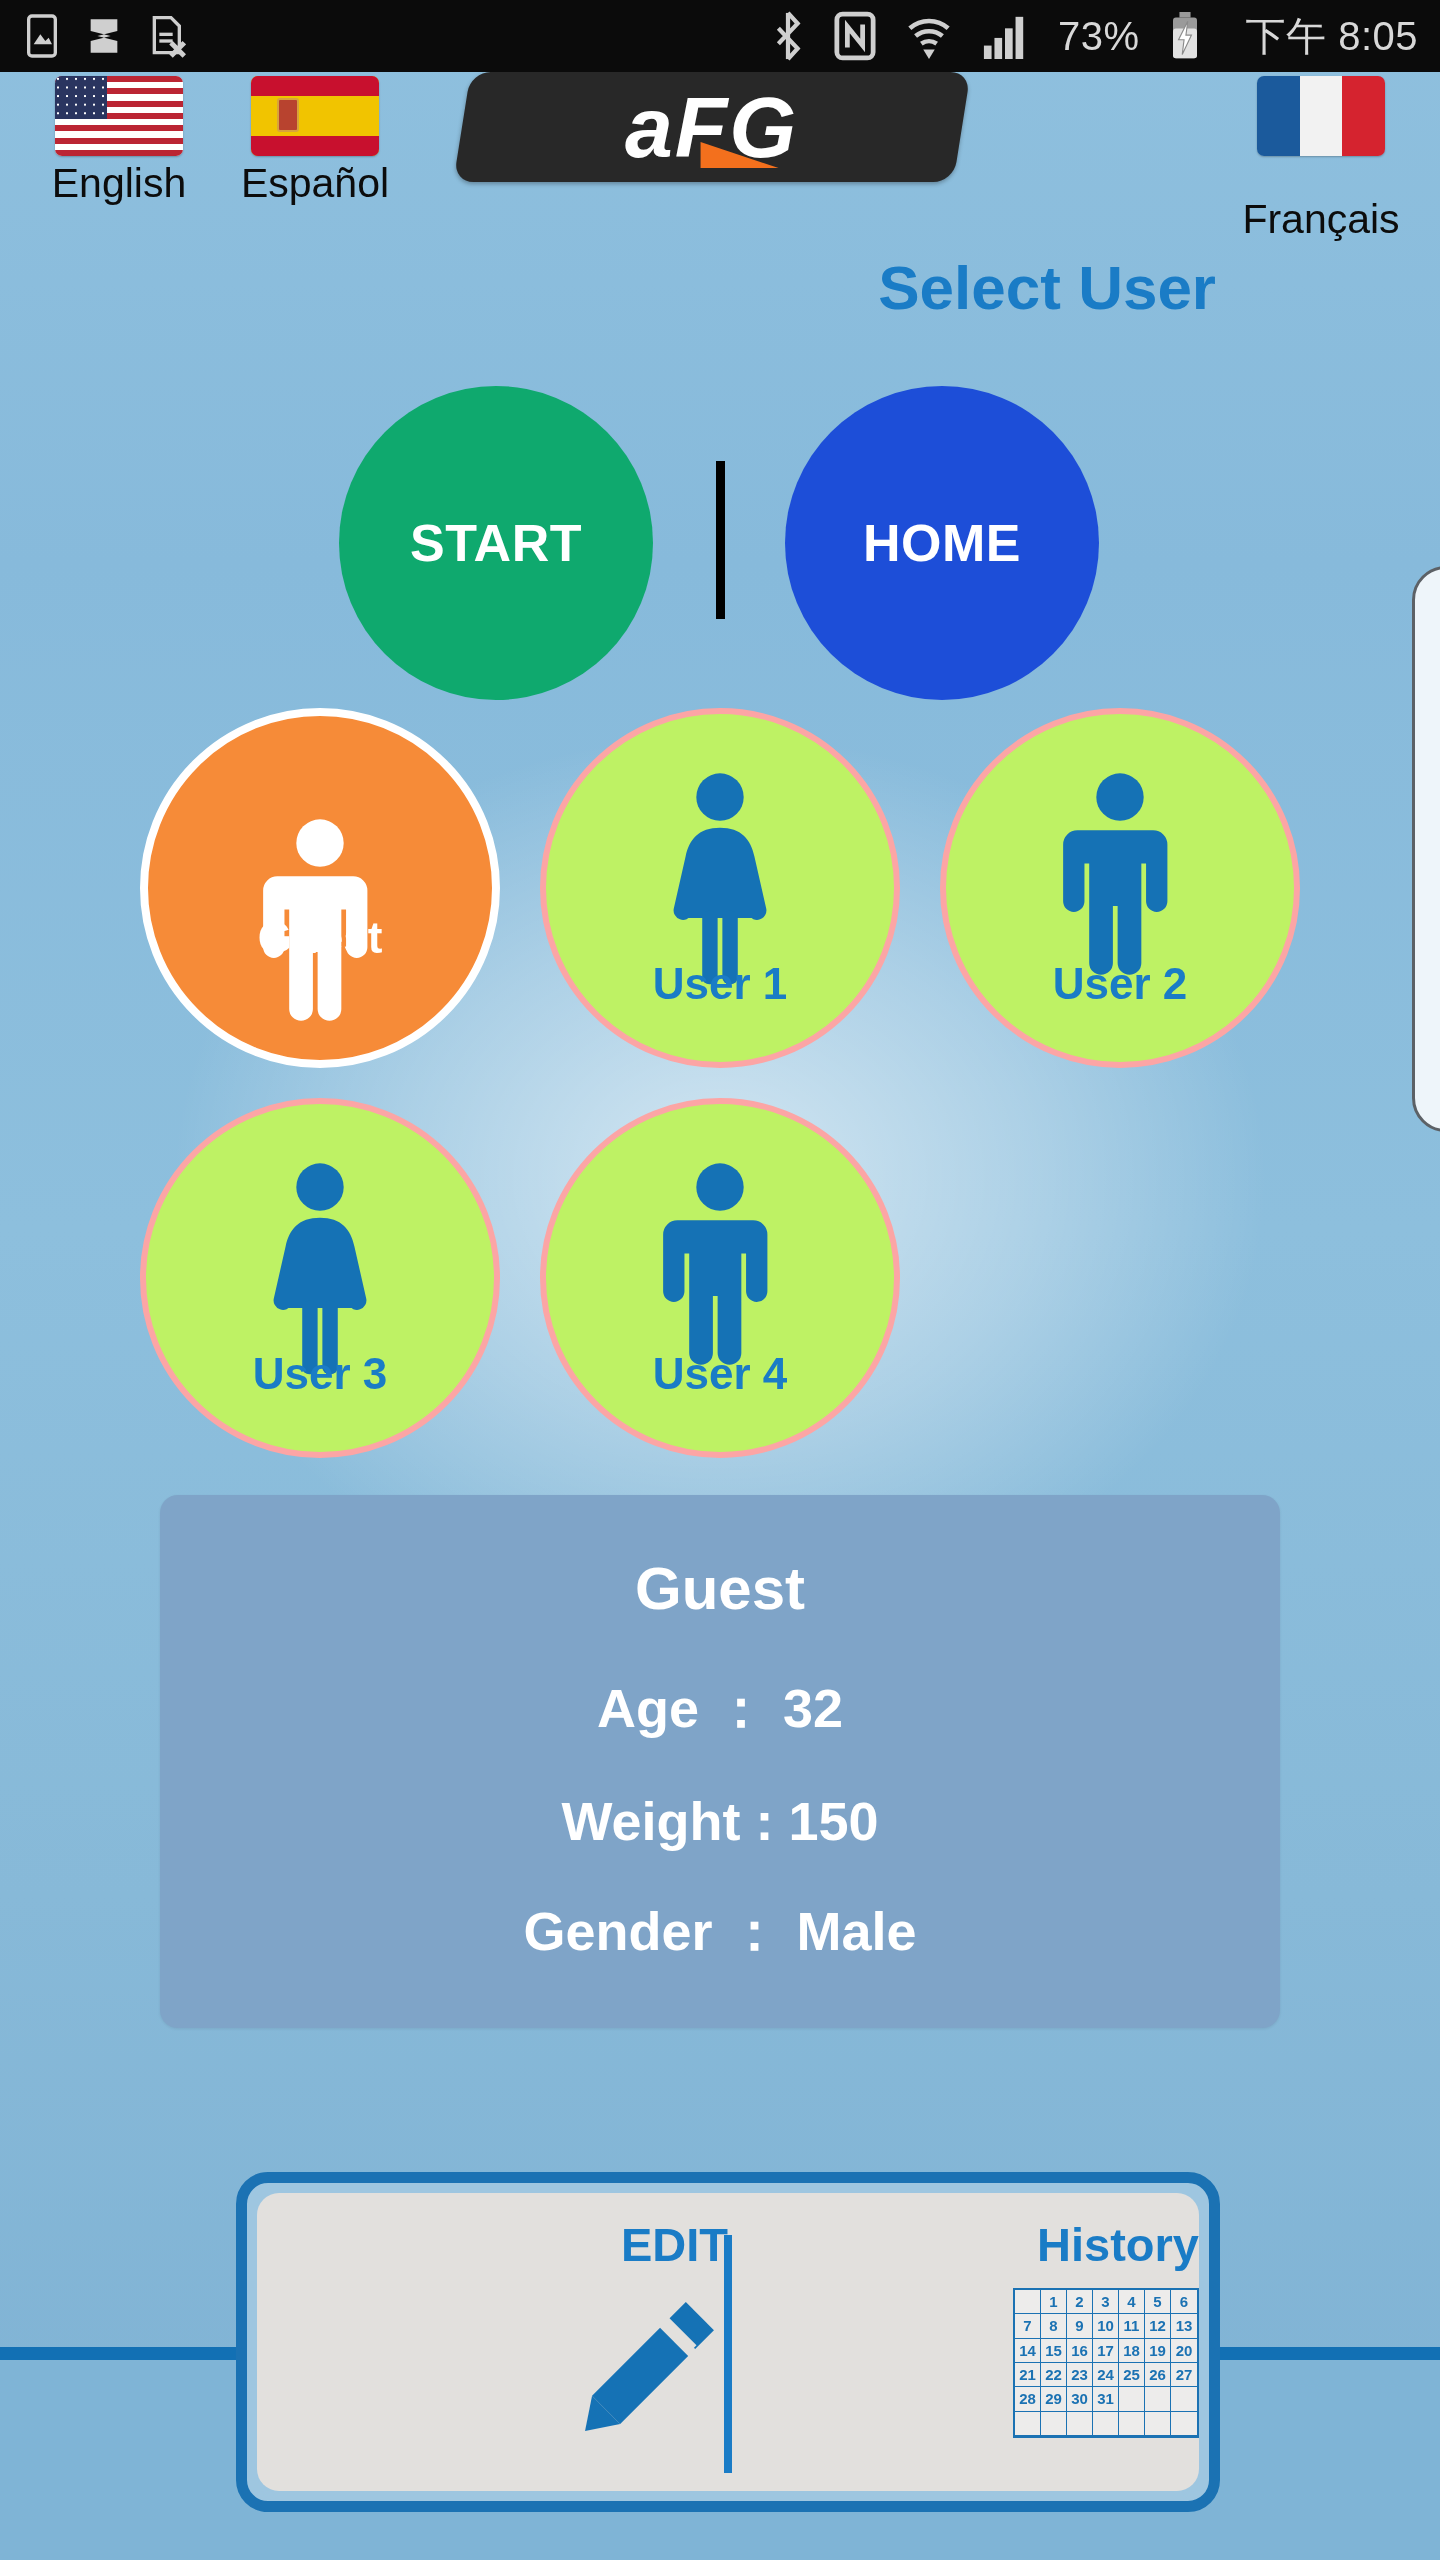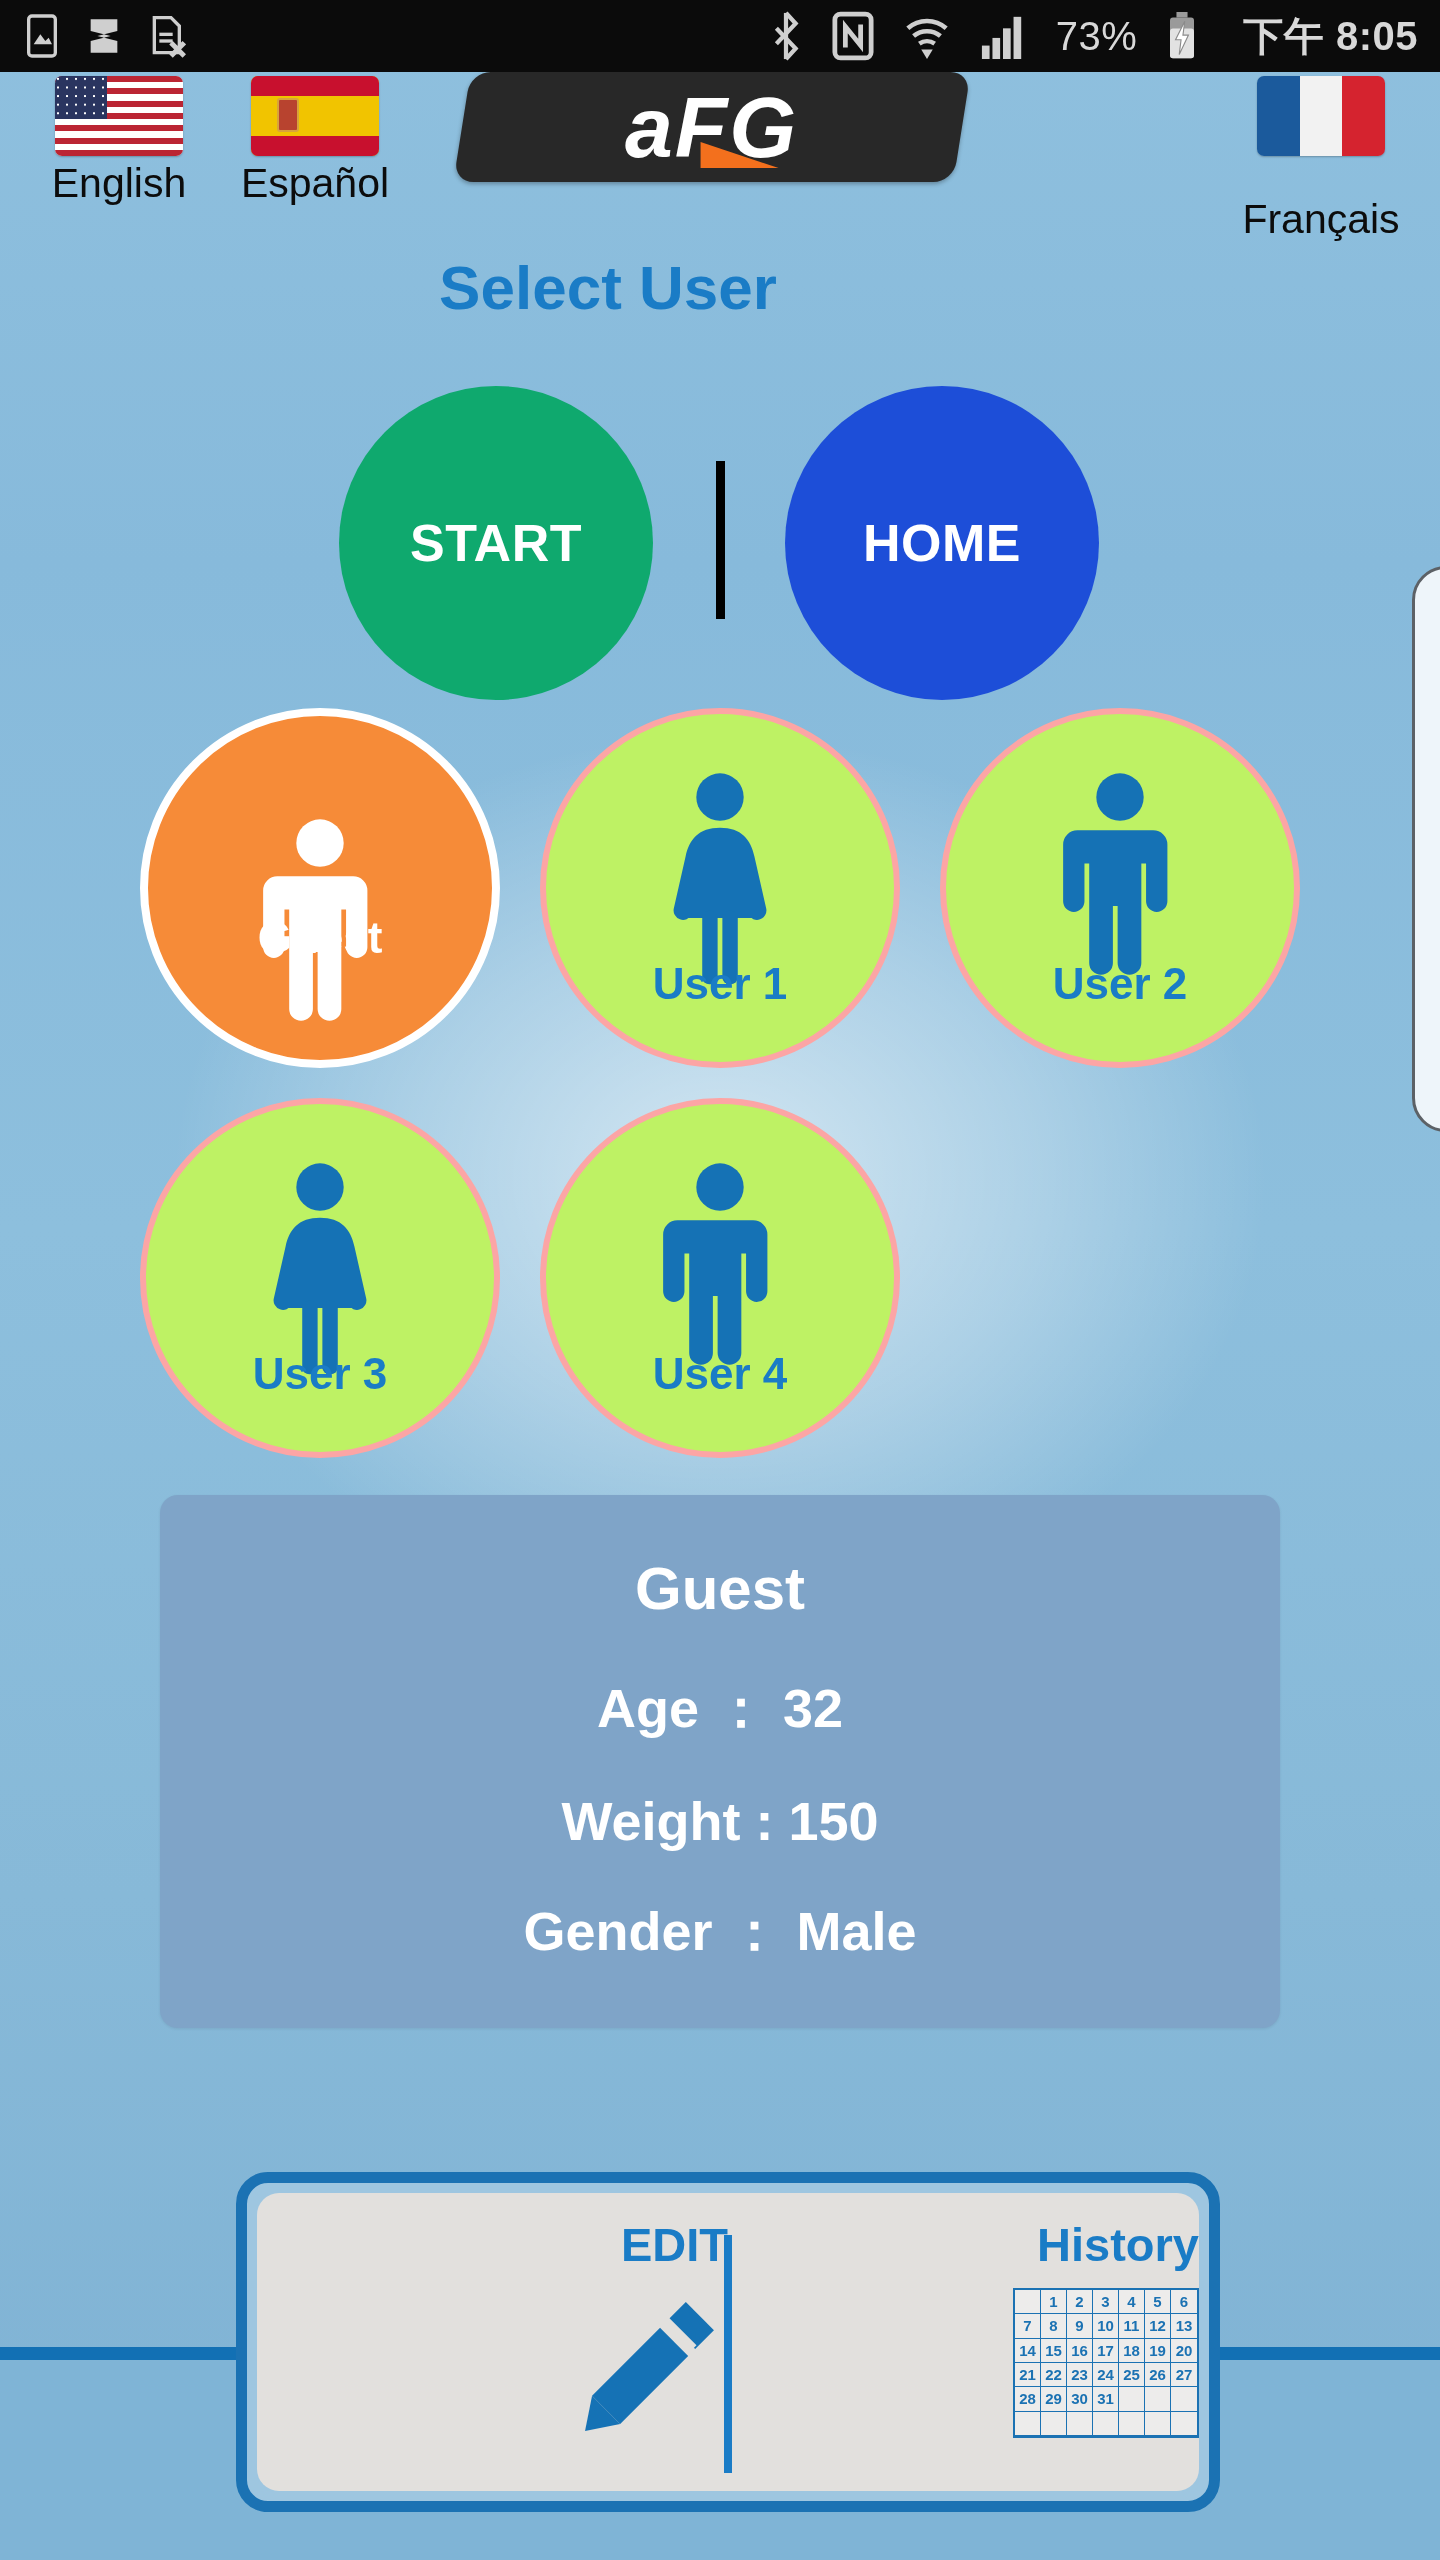--- a/index.html
+++ b/index.html
@@ -26,21 +26,21 @@
     padding: 0 22px;
     z-index: 50;
   }
   .sb-left { display: flex; align-items: center; gap: 22px; }
   .sb-right { display: flex; align-items: center; gap: 30px; margin-left: auto; }
   .sb-icon { display: block; }
   .sb-text {
     color: #d8d8d8; font-size: 40px; letter-spacing: 0.5px;
     font-family: "Liberation Sans", sans-serif; white-space: nowrap;
   }
-  .sb-time { margin-left: 16px; font-weight: bold; }
+  .sb-time { margin-left: 16px; }
 
   
   #bg {
     position: absolute; left: 0; top: 0;
     width: 1440px; height: 2560px;
     background:
       radial-gradient(ellipse 760px 620px at 50% 1180px, rgba(255,255,255,0.62) 0%, rgba(255,255,255,0.28) 42%, rgba(255,255,255,0.0) 72%),
       linear-gradient(180deg, #8fc0de 0%, #87badb 22%, #8dbfdd 48%, #87b9d8 74%, #7fb2d4 100%);
   }
   #floorline {
@@ -151,21 +151,21 @@
     width: 0; height: 0;
     border-left: 78px solid #f3701d;
     border-top: 26px solid transparent;
     transform: skewX(9deg);
   }
 
   
   #page-title {
     position: absolute; left: 0; top: 252px;
     width: 1216px;
-    text-align: center;
+    text-align: right;
     font-size: 62px; font-weight: bold;
     color: #1a7cc6;
     font-family: "Liberation Sans", sans-serif;
     letter-spacing: 0px;
   }
 
   
   #action-row { position: absolute; left: 0; top: 386px; width: 1440px; height: 320px; }
   .action-circle {
     position: absolute;

